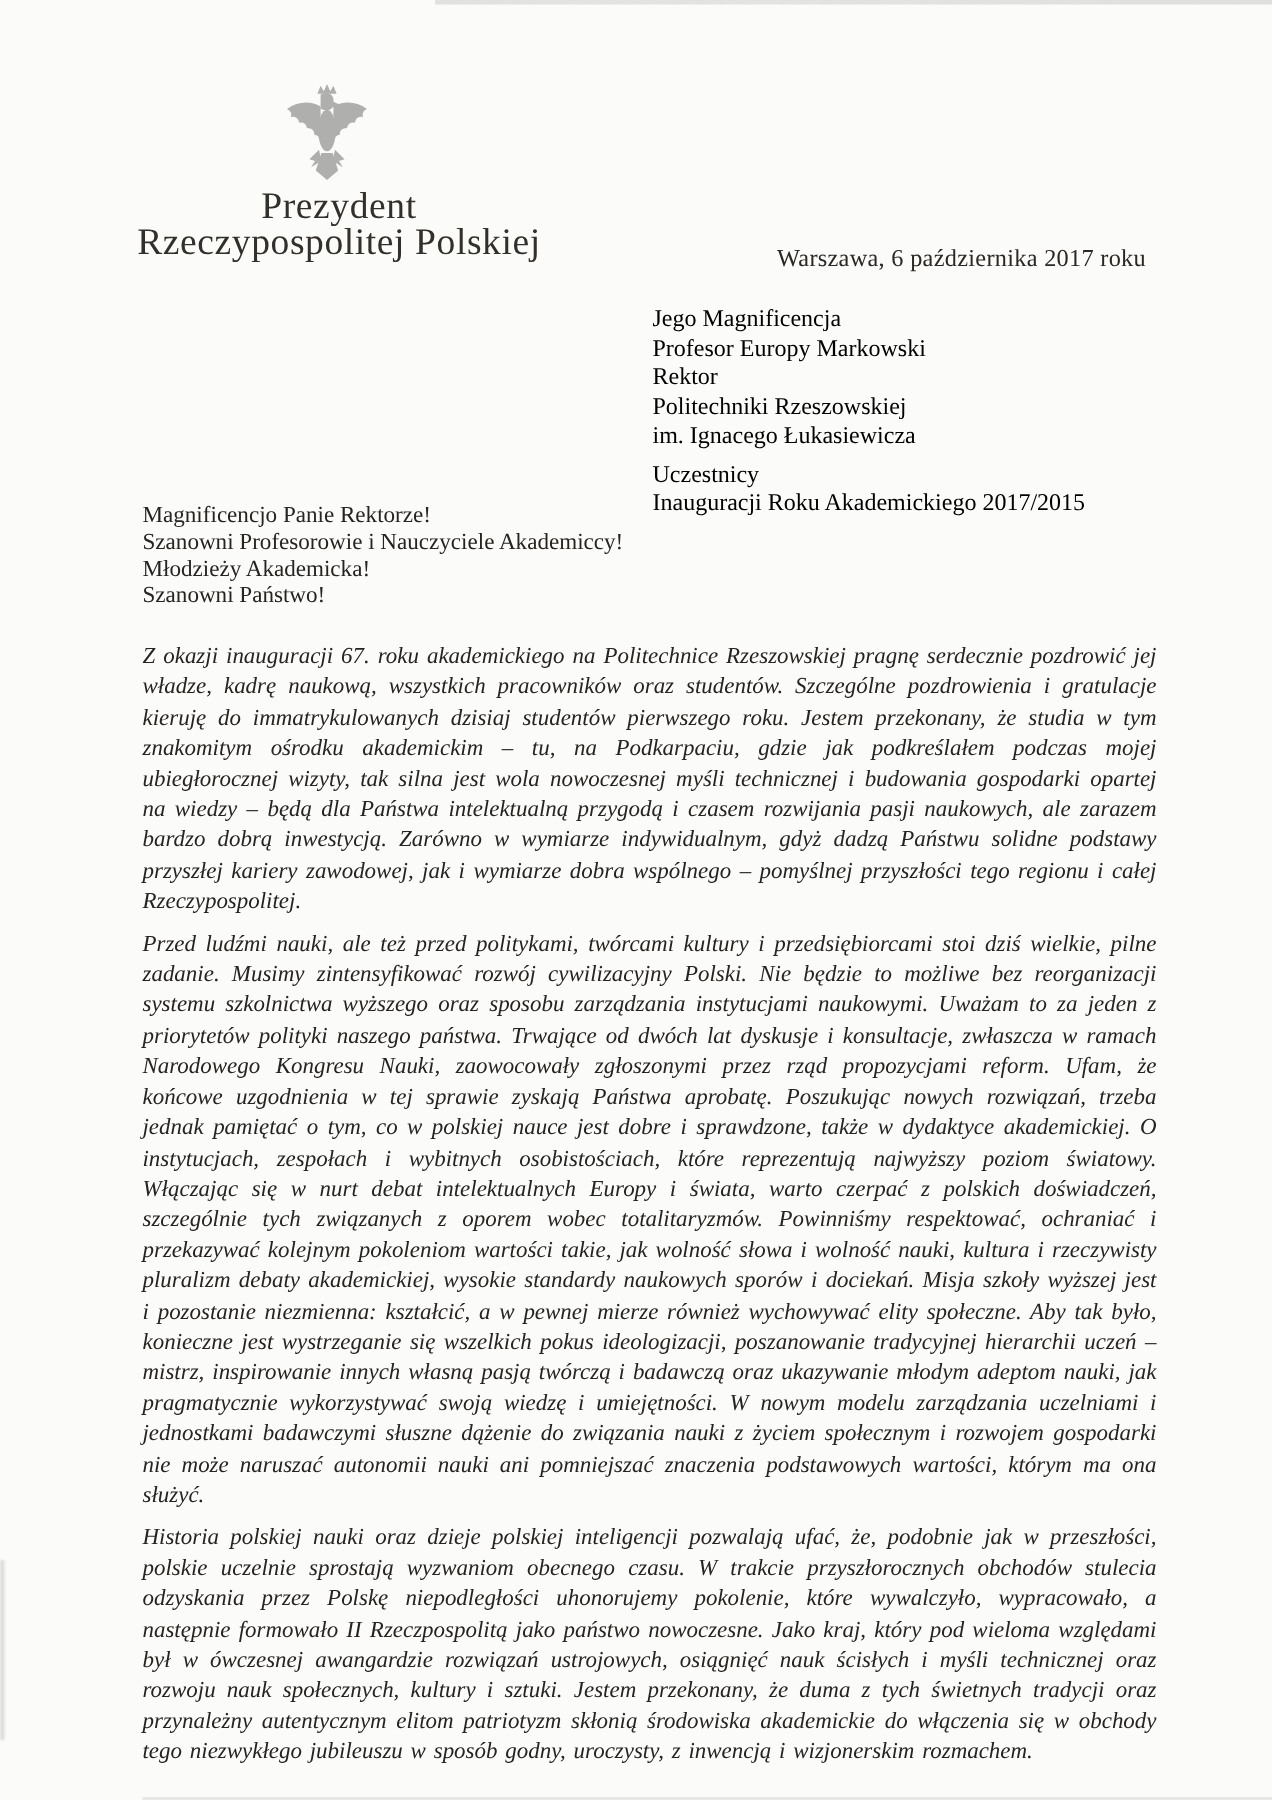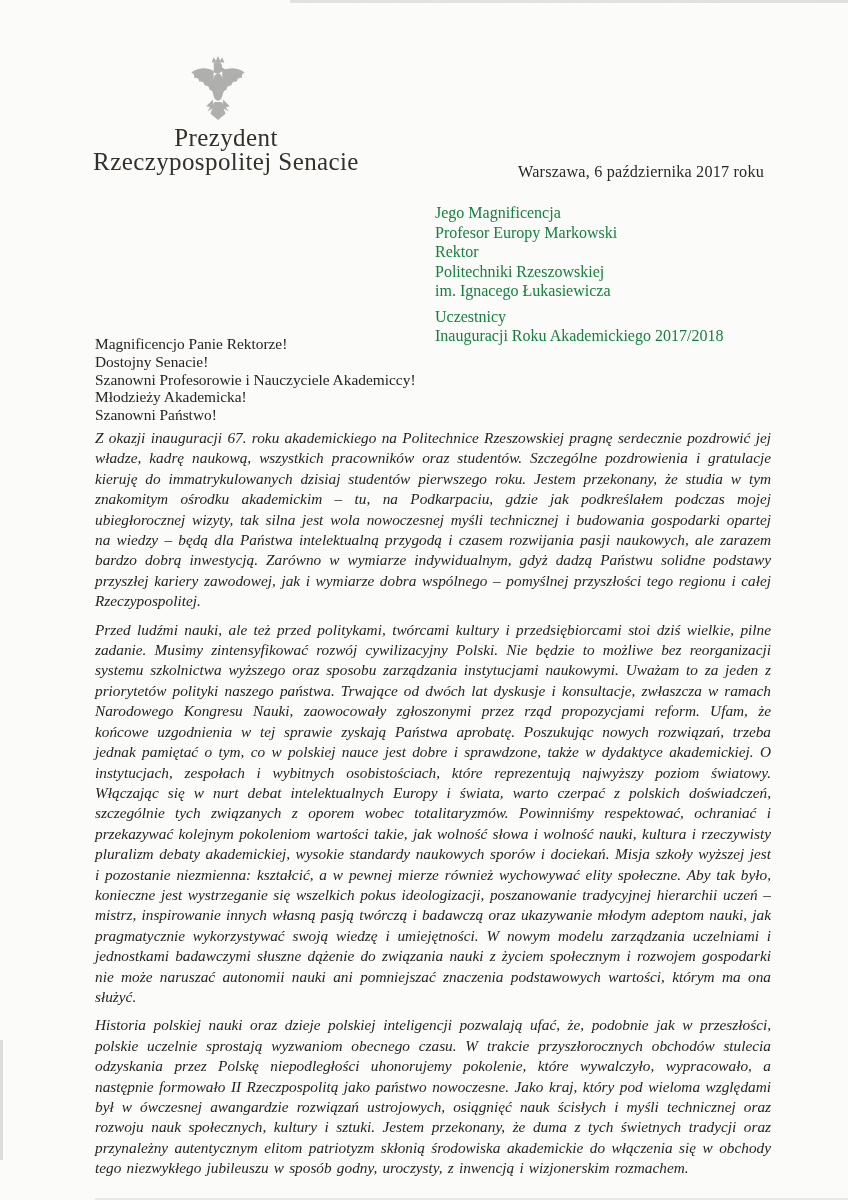--- a/index.html
+++ b/index.html
@@ -56,21 +56,21 @@
     font-size: 16.2px;
     letter-spacing: .2px;
     text-align: right;
     color: #2b2824;
   }
   .recipient {
     position: absolute;
     left: 435px; top: 203px;
     font-size: 16px;
     line-height: 19.5px;
-    color: #15803d;
+    color: #000000;
   }
   .recipient .block2 { margin-top: 6px; }
   .salutation {
     position: absolute;
     left: 95px; top: 335px;
     font-size: 15.4px;
     line-height: 17.8px;
     color: #262320;
   }
   .body-text {
@@ -127,42 +127,41 @@
         <path d="M50 84 l-12 12 l7 2 l-5 8 l13 -8 Z"></path>
         <path d="M70 84 l12 12 l-7 2 l5 8 l-13 -8 Z"></path>
 
         <path d="M53 88 h14 l7 22 -14 12 -14 -12 Z"></path>
       </g>
     </svg>
   </div>
 
   <div class="letterhead-office">
     <div>Prezydent</div>
-    <div>Rzeczypospolitej Senacie</div>
+    <div>Rzeczypospolitej Polskiej</div>
   </div>
 
   <div class="dateline">Warszawa, 6 października 2017 roku</div>
 
   <div class="recipient">
     <div class="block1">
       <div>Jego Magnificencja</div>
       <div>Profesor Europy Markowski</div>
       <div>Rektor</div>
       <div>Politechniki Rzeszowskiej</div>
       <div>im. Ignacego Łukasiewicza</div>
     </div>
     <div class="block2">
       <div>Uczestnicy</div>
-      <div>Inauguracji Roku Akademickiego 2017/2018</div>
+      <div>Inauguracji Roku Akademickiego 2017/2015</div>
     </div>
   </div>
 
   <div class="salutation">
     <div>Magnificencjo Panie Rektorze!</div>
-    <div>Dostojny Senacie!</div>
     <div>Szanowni Profesorowie i Nauczyciele Akademiccy!</div>
     <div>Młodzieży Akademicka!</div>
     <div>Szanowni Państwo!</div>
   </div>
 
   <div class="body-text">
     <p>Z okazji inauguracji 67. roku akademickiego na Politechnice Rzeszowskiej pragnę serdecznie pozdrowić jej władze, kadrę naukową, wszystkich pracowników oraz studentów. Szczególne pozdrowienia i gratulacje kieruję do immatrykulowanych dzisiaj studentów pierwszego roku. Jestem przekonany, że studia w tym znakomitym ośrodku akademickim – tu, na Podkarpaciu, gdzie jak podkreślałem podczas mojej ubiegłorocznej wizyty, tak silna jest wola nowoczesnej myśli technicznej i budowania gospodarki opartej na wiedzy – będą dla Państwa intelektualną przygodą i czasem rozwijania pasji naukowych, ale zarazem bardzo dobrą inwestycją. Zarówno w wymiarze indywidualnym, gdyż dadzą Państwu solidne podstawy przyszłej kariery zawodowej, jak i wymiarze dobra wspólnego – pomyślnej przyszłości tego regionu i całej Rzeczypospolitej.</p>
     <p>Przed ludźmi nauki, ale też przed politykami, twórcami kultury i przedsiębiorcami stoi dziś wielkie, pilne zadanie. Musimy zintensyfikować rozwój cywilizacyjny Polski. Nie będzie to możliwe bez reorganizacji systemu szkolnictwa wyższego oraz sposobu zarządzania instytucjami naukowymi. Uważam to za jeden z priorytetów polityki naszego państwa. Trwające od dwóch lat dyskusje i konsultacje, zwłaszcza w ramach Narodowego Kongresu Nauki, zaowocowały zgłoszonymi przez rząd propozycjami reform. Ufam, że końcowe uzgodnienia w tej sprawie zyskają Państwa aprobatę. Poszukując nowych rozwiązań, trzeba jednak pamiętać o tym, co w polskiej nauce jest dobre i sprawdzone, także w dydaktyce akademickiej. O instytucjach, zespołach i wybitnych osobistościach, które reprezentują najwyższy poziom światowy. Włączając się w nurt debat intelektualnych Europy i świata, warto czerpać z polskich doświadczeń, szczególnie tych związanych z oporem wobec totalitaryzmów. Powinniśmy respektować, ochraniać i przekazywać kolejnym pokoleniom wartości takie, jak wolność słowa i wolność nauki, kultura i rzeczywisty pluralizm debaty akademickiej, wysokie standardy naukowych sporów i dociekań. Misja szkoły wyższej jest i pozostanie niezmienna: kształcić, a w pewnej mierze również wychowywać elity społeczne. Aby tak było, konieczne jest wystrzeganie się wszelkich pokus ideologizacji, poszanowanie tradycyjnej hierarchii uczeń – mistrz, inspirowanie innych własną pasją twórczą i badawczą oraz ukazywanie młodym adeptom nauki, jak pragmatycznie wykorzystywać swoją wiedzę i umiejętności. W nowym modelu zarządzania uczelniami i jednostkami badawczymi słuszne dążenie do związania nauki z życiem społecznym i rozwojem gospodarki nie może naruszać autonomii nauki ani pomniejszać znaczenia podstawowych wartości, którym ma ona służyć.</p>
     <p>Historia polskiej nauki oraz dzieje polskiej inteligencji pozwalają ufać, że, podobnie jak w przeszłości, polskie uczelnie sprostają wyzwaniom obecnego czasu. W trakcie przyszłorocznych obchodów stulecia odzyskania przez Polskę niepodległości uhonorujemy pokolenie, które wywalczyło, wypracowało, a następnie formowało II Rzeczpospolitą jako państwo nowoczesne. Jako kraj, który pod wieloma względami był w ówczesnej awangardzie rozwiązań ustrojowych, osiągnięć nauk ścisłych i myśli technicznej oraz rozwoju nauk społecznych, kultury i sztuki. Jestem przekonany, że duma z tych świetnych tradycji oraz przynależny autentycznym elitom patriotyzm skłonią środowiska akademickie do włączenia się w obchody tego niezwykłego jubileuszu w sposób godny, uroczysty, z inwencją i wizjonerskim rozmachem.</p>
   </div>

